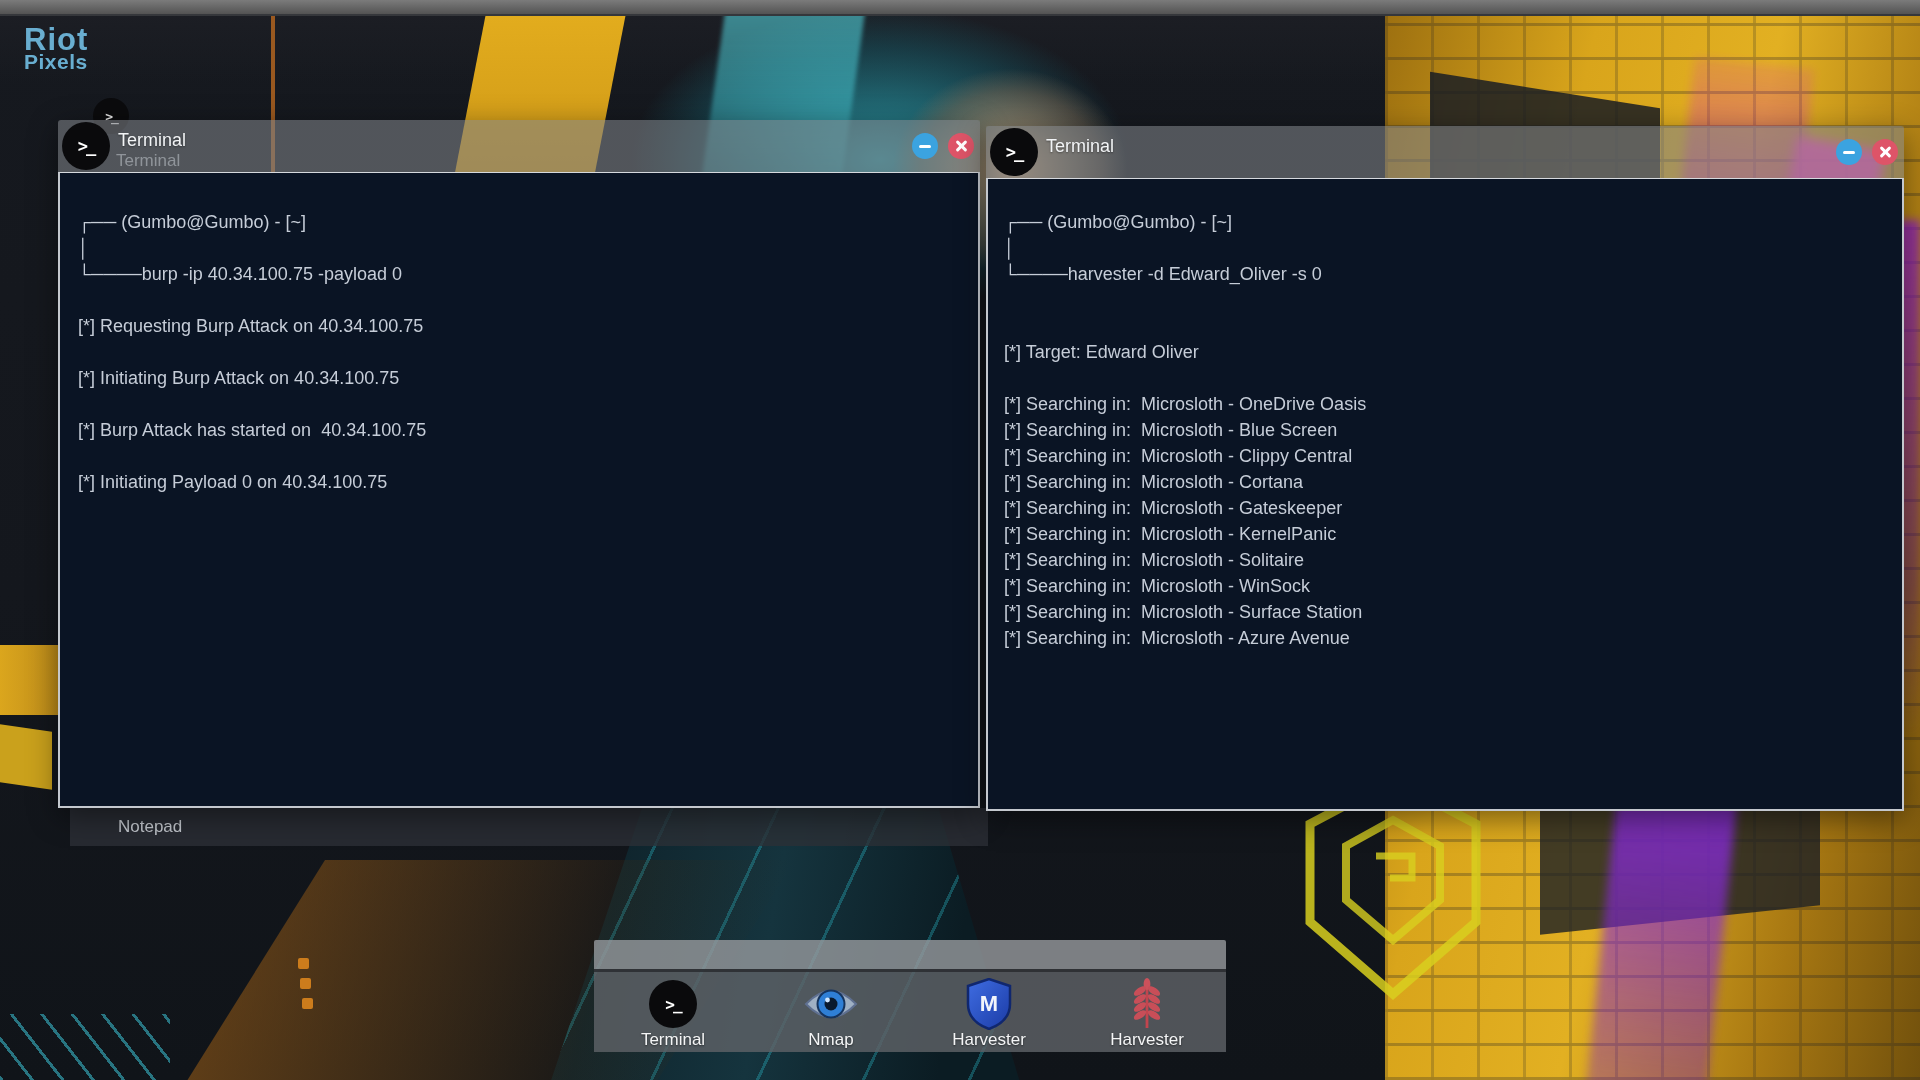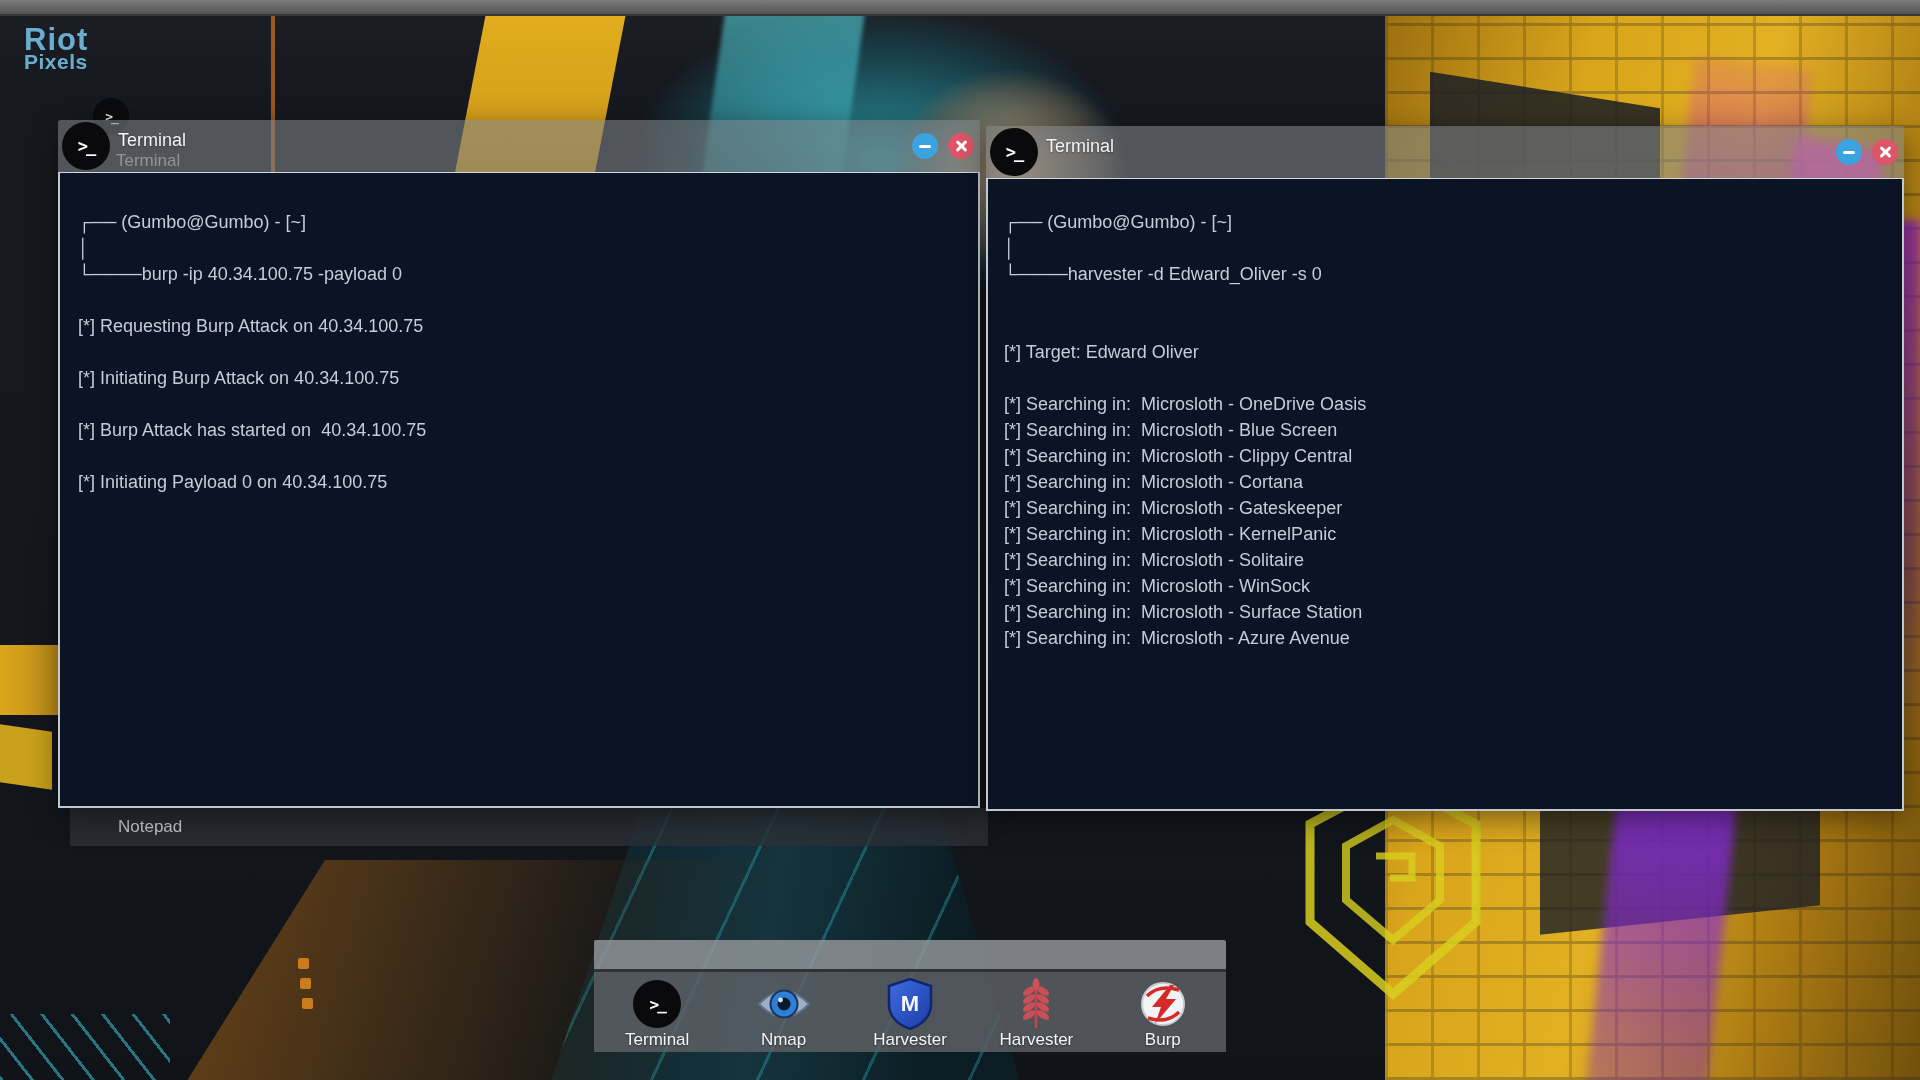--- a/index.html
+++ b/index.html
@@ -260,28 +260,17 @@
               <ellipse cx="10" cy="29" rx="7" ry="3.4" transform="rotate(-34 10 29)"></ellipse>
               <ellipse cx="24" cy="29" rx="7" ry="3.4" transform="rotate(34 24 29)"></ellipse>
               <ellipse cx="10" cy="37" rx="7" ry="3.4" transform="rotate(-34 10 37)"></ellipse>
               <ellipse cx="24" cy="37" rx="7" ry="3.4" transform="rotate(34 24 37)"></ellipse>
             </g>
           </svg>
         </div>
         <span class="dock-label">Harvester</span>
       </div>
 
-      <div class="dock-item">
-        <div class="dock-ico">
-          <svg width="48" height="48" viewBox="0 0 48 48">
-            <circle cx="24" cy="24" r="21" fill="#f2f3f5" stroke="#c7cbd2" stroke-width="2"></circle>
-            <path d="M8 16 Q20 4 40 10" fill="none" stroke="#d42b28" stroke-width="3.5"></path>
-            <path d="M40 32 Q28 44 9 38" fill="none" stroke="#d42b28" stroke-width="3.5"></path>
-            <polygon points="31,5 13,27 22,27 16,44 37,19 27,19 35,5" fill="#d42b28"></polygon>
-          </svg>
-        </div>
-        <span class="dock-label">Burp</span>
-      </div>
 
     </div>
   </div>
 
 </div>
 
 </body></html>

